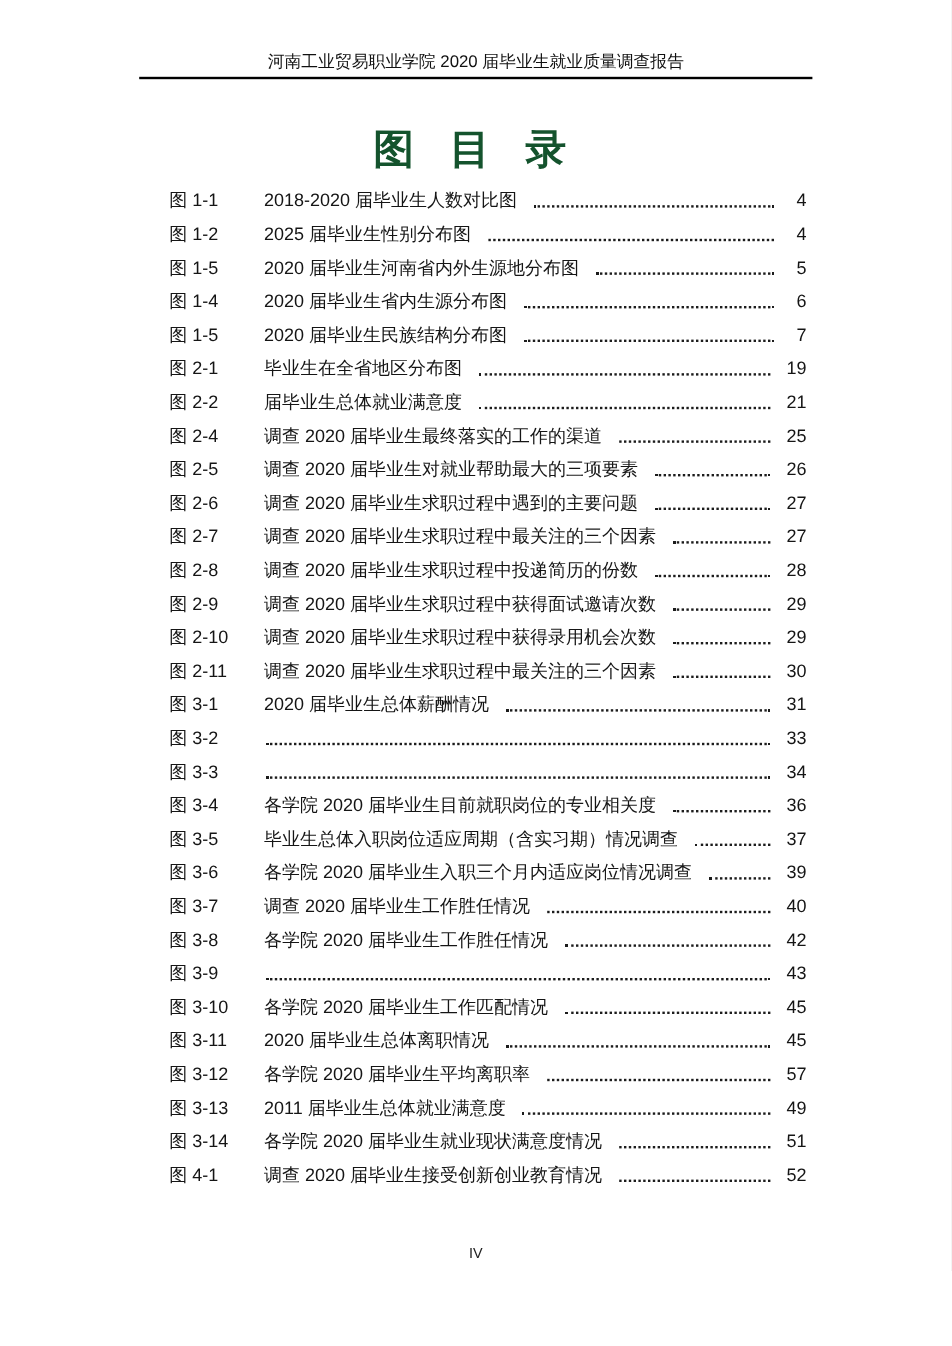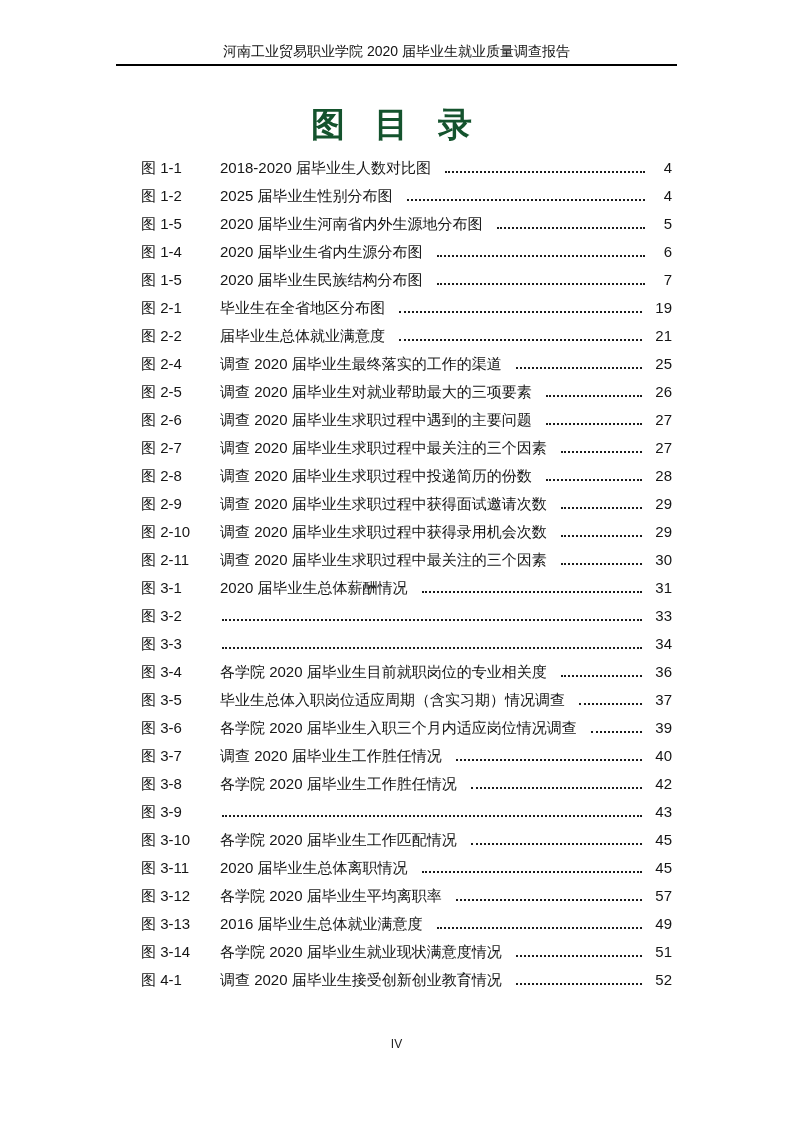--- a/index.html
+++ b/index.html
@@ -282,21 +282,21 @@
 
       <div class="toc-row">
         <span class="toc-label">图 3-12</span>
         <span class="toc-title">各学院 2020 届毕业生平均离职率</span>
         <span class="toc-leader"></span>
         <span class="toc-page">57</span>
       </div>
 
       <div class="toc-row">
         <span class="toc-label">图 3-13</span>
-        <span class="toc-title">2016 届毕业生总体就业满意度</span>
+        <span class="toc-title">2011 届毕业生总体就业满意度</span>
         <span class="toc-leader"></span>
         <span class="toc-page">49</span>
       </div>
 
       <div class="toc-row">
         <span class="toc-label">图 3-14</span>
         <span class="toc-title">各学院 2020 届毕业生就业现状满意度情况</span>
         <span class="toc-leader"></span>
         <span class="toc-page">51</span>
       </div>

